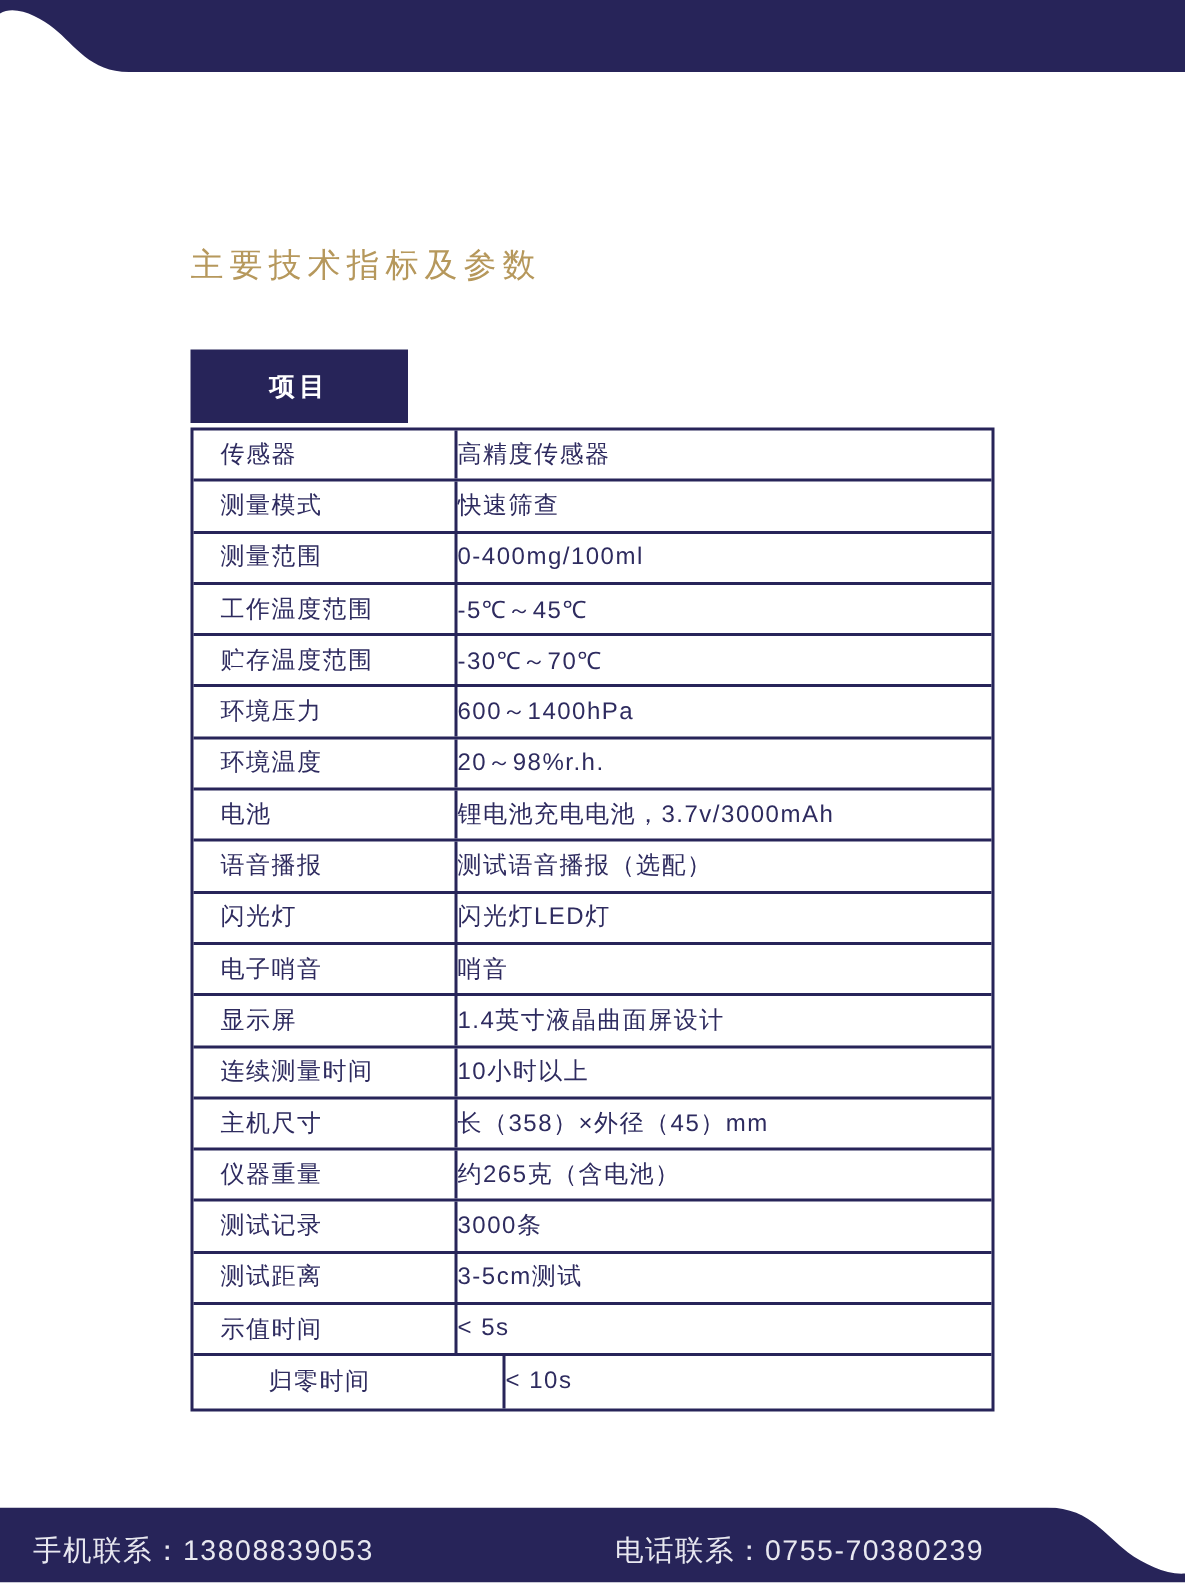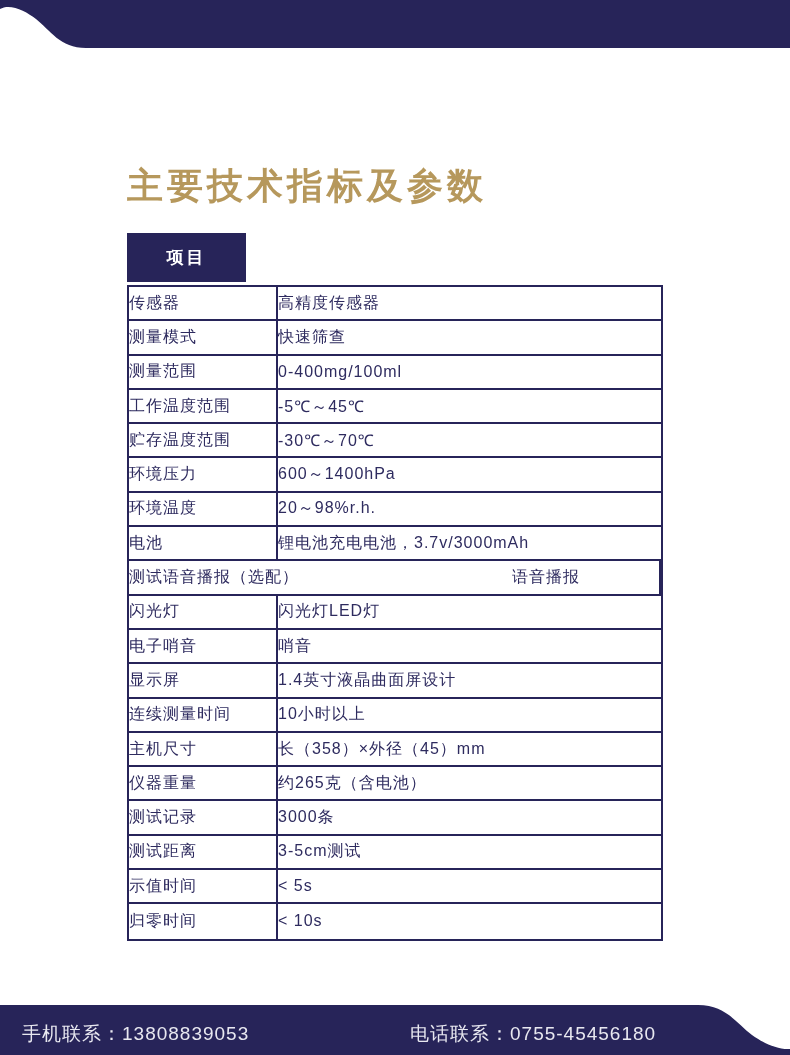--- a/index.html
+++ b/index.html
@@ -30,22 +30,22 @@
     width: 790px;
     height: 50px;
   }
 
   
   .page-title {
     position: absolute;
     left: 127px;
     top: 162px;
     margin: 0;
-    font-size: 36px;
-    font-weight: bold;
+    font-size: 22px;
+    font-weight: normal;
     letter-spacing: 4px;
     color: #b6985c;
     white-space: nowrap;
   }
 
   
   .spec-table {
     position: absolute;
     left: 127px;
     top: 233px;
@@ -61,50 +61,51 @@
   .header-cell {
     background: #272459;
     color: #ffffff;
     font-size: 17px;
     font-weight: bold;
     letter-spacing: 3px;
     display: flex;
     align-items: center;
     justify-content: center;
   }
-  .header-cell.col-item { width: 119px; }
+  .header-cell.col-item { width: 145px; }
   .header-divider {
     width: 4px;
     background: #ffffff;
   }
   .header-cell.col-value { flex: 1; }
 
   .table-body {
     margin-top: 3px;
     border: 2px solid #272459;
     background: #ffffff;
   }
   .table-row {
     display: flex;
     height: 34.3px;
     border-bottom: 2px solid #272459;
   }
-  .table-row:last-child { border-bottom: none; }
+  .table-row:last-child { border-bottom: none; margin-left: 32px; }
   .cell {
     display: flex;
     align-items: center;
     font-size: 16px;
     color: #2e2b5f;
     letter-spacing: 1px;
     white-space: nowrap;
     overflow: hidden;
   }
   .cell.item {
-    width: 149px;
+    width: 176px;
     border-right: 2px solid #272459;
+    padding-left: 18px;
   }
   .cell.value {
     flex: 1;
   }
 
   
   .footer-text {
     position: absolute;
     color: #e8e8f0;
     font-size: 19px;
@@ -157,22 +158,22 @@
     </div>
       <div class="table-row">
       <div class="cell item">环境温度</div>
       <div class="cell value">20～98%r.h.</div>
     </div>
       <div class="table-row">
       <div class="cell item">电池</div>
       <div class="cell value">锂电池充电电池，3.7v/3000mAh</div>
     </div>
       <div class="table-row">
+      <div class="cell item">语音播报</div>
       <div class="cell value">测试语音播报（选配）</div>
-      <div class="cell item">语音播报</div>
     </div>
       <div class="table-row">
       <div class="cell item">闪光灯</div>
       <div class="cell value">闪光灯LED灯</div>
     </div>
       <div class="table-row">
       <div class="cell item">电子哨音</div>
       <div class="cell value">哨音</div>
     </div>
       <div class="table-row">
@@ -208,13 +209,13 @@
       <div class="cell value">&lt; 10s</div>
     </div>
     </div>
 </div>
 
 <svg class="bottom-band" viewBox="0 0 790 50" preserveAspectRatio="none" aria-hidden="true">
   <path d="M0,0 H698 C726,0 736,18 752,30 C763,38 778,45 790,44 V50 H0 Z" fill="#272459"></path>
 </svg>
 
 <div class="footer-text mobile">手机联系：13808839053</div>
-<div class="footer-text phone">电话联系：0755-45456180</div>
+<div class="footer-text phone">电话联系：0755-70380239</div>
 
 </body></html>

